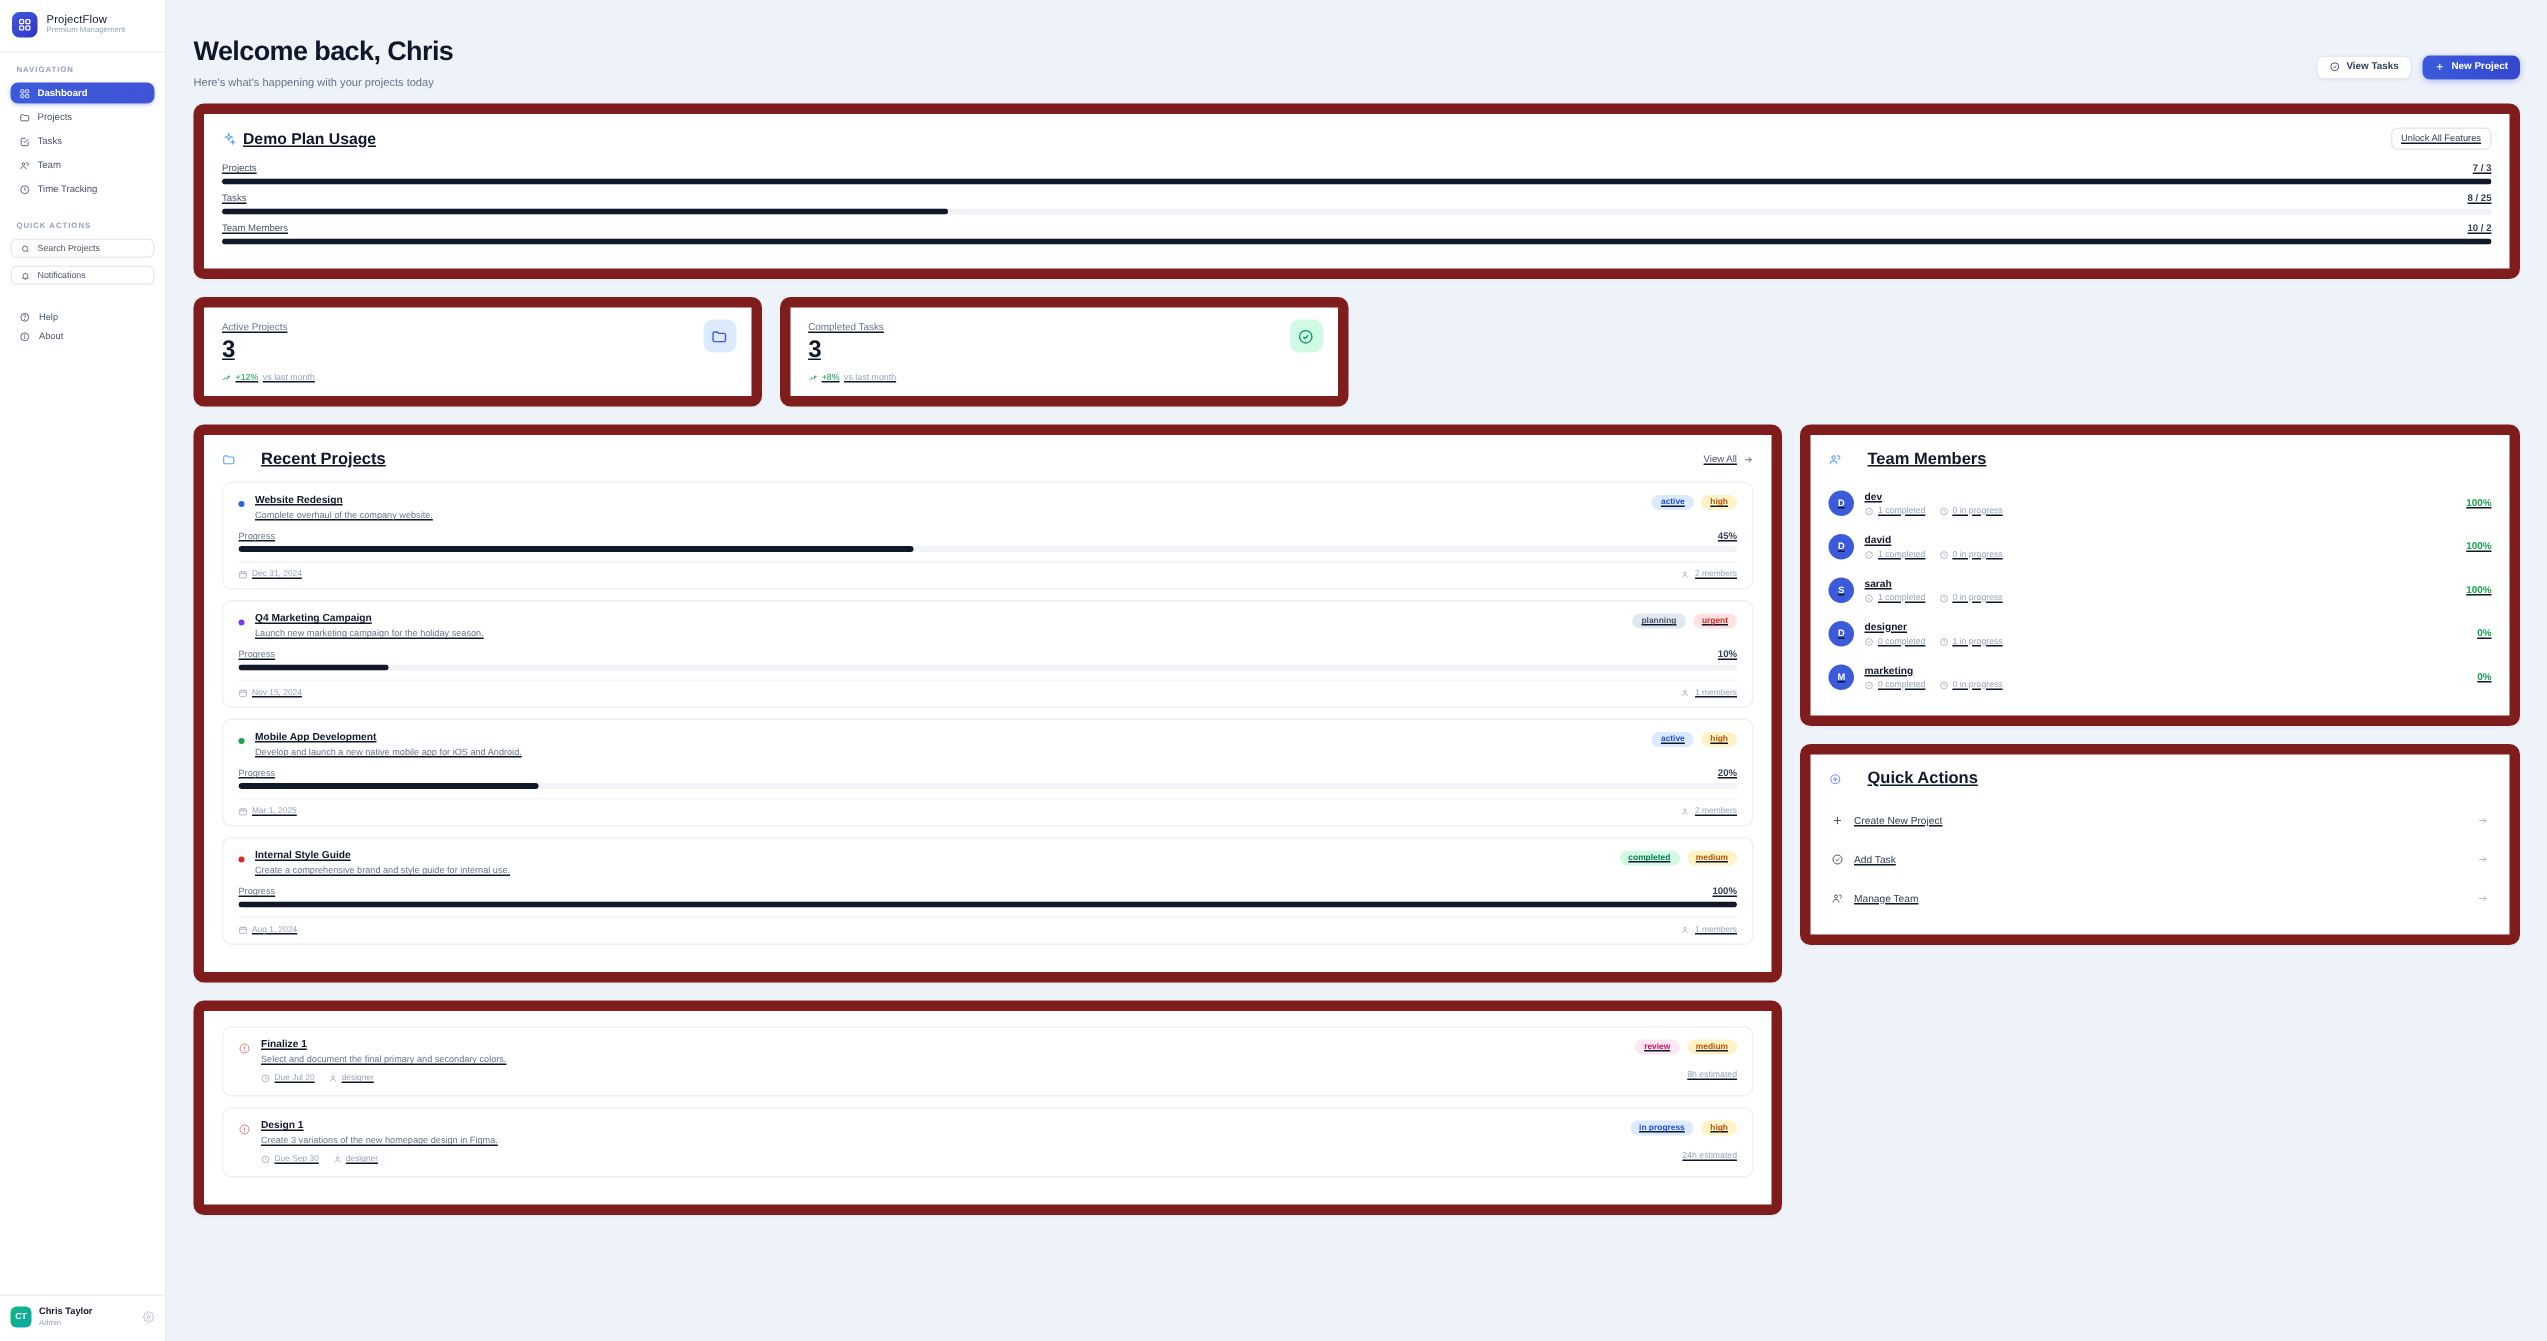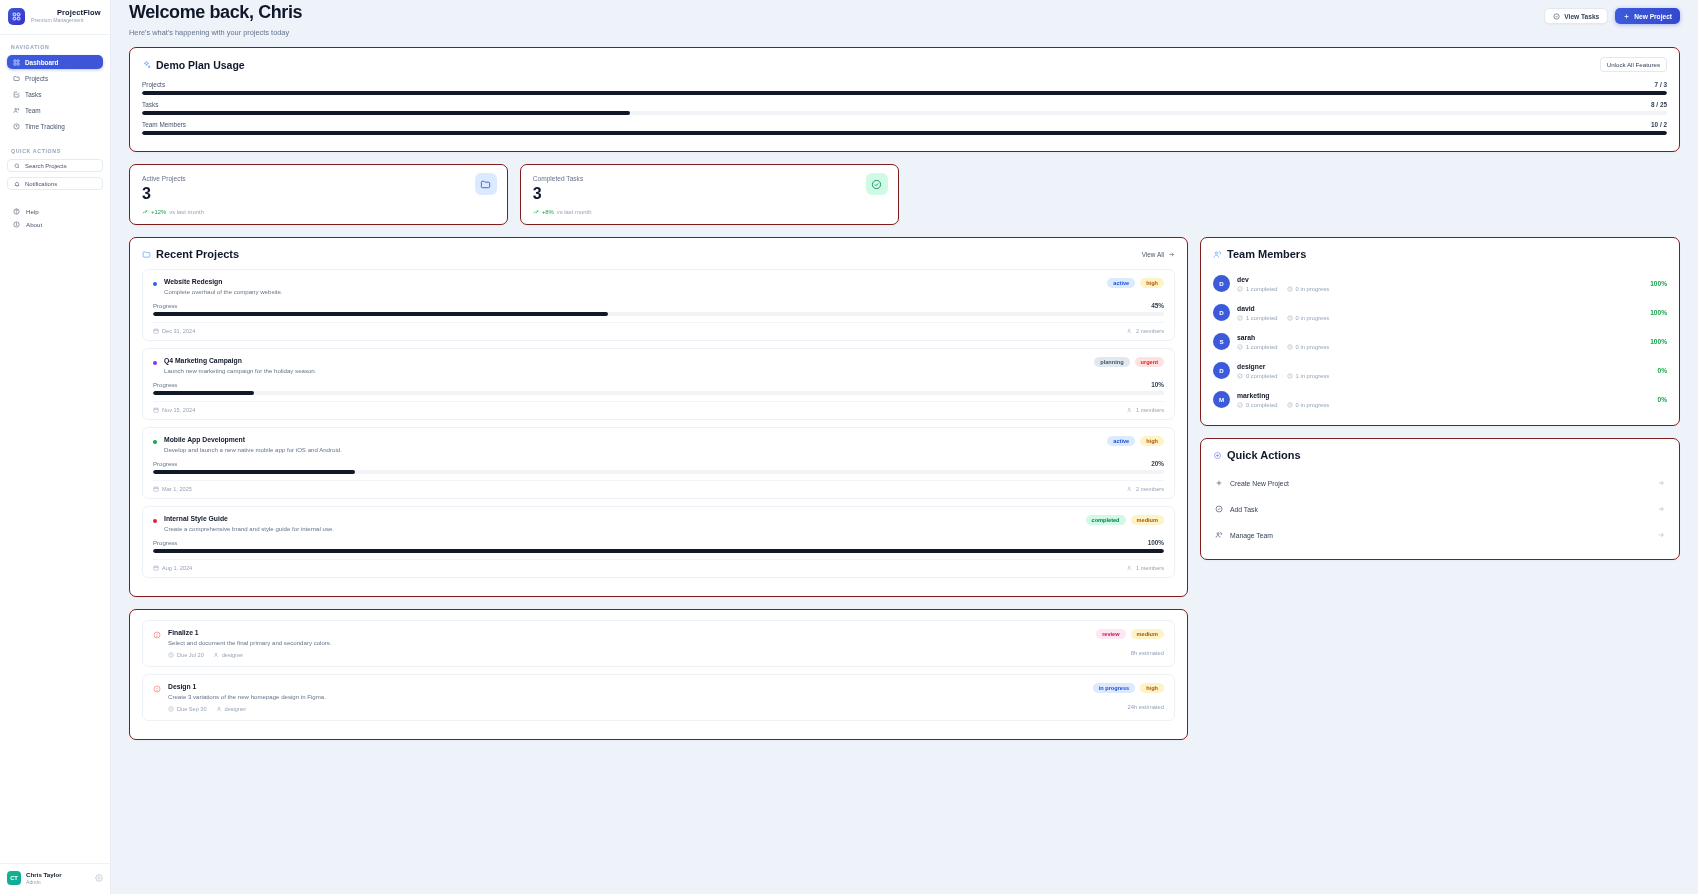--- a/index.html
+++ b/index.html
@@ -19,21 +19,21 @@
     display: flex; flex-direction: column;
     flex: 0 0 111px; position: relative;
   }
   .brand { display: flex; align-items: center; gap: 6px; padding: 8px 8px 9px 8px; border-bottom: 1px solid #eef1f6; }
   .brand-logo {
     width: 17px; height: 17px; border-radius: 5px;
     background: linear-gradient(135deg,#3b5bdb,#3730c8);
     display:flex;align-items:center;justify-content:center;flex:0 0 17px;
   }
   .brand-text { line-height: 1.15; }
-  .brand-name { font-size: 7.5px; font-weight: 700; color: #0f172a; letter-spacing: .1px; margin-left: 26px; }
+  .brand-name { font-size: 7.5px; font-weight: 400; color: #0f172a; letter-spacing: .1px; }
   .brand-sub { font-size: 5.2px; color: #94a3b8; margin-top: 1px; }
 
   .nav-section { padding: 9px 7px 0 7px; }
   .nav-label { font-size: 5.2px; color: #94a3b8; letter-spacing: .65px; font-weight: 600; padding-left: 4px; margin-bottom: 5px; }
   .nav-item {
     display: flex; align-items: center; gap: 5px;
     height: 14px; padding: 0 6px; border-radius: 5px;
     font-size: 6.4px; color: #475569; margin-bottom: 2px; cursor: pointer;
   }
   .nav-item.active { background: linear-gradient(90deg,#3b5bdb,#4054d6); color:#fff; font-weight:600; box-shadow:0 1px 3px rgba(59,91,219,.35); }
@@ -57,32 +57,32 @@
     display:flex;align-items:center;gap:5px;
   }
   .avatar-sq{width:14px;height:14px;border-radius:4px;background:linear-gradient(135deg,#10b981,#0ea5a4);
     color:#fff;font-size:5.8px;font-weight:700;display:flex;align-items:center;justify-content:center;flex:0 0 14px;}
   .user-name{font-size:6.2px;font-weight:600;color:#0f172a;}
   .user-role{font-size:5.2px;color:#94a3b8;margin-top:1px;}
   .gear{margin-left:auto;width:8px;height:8px;opacity:.45;cursor:pointer;}
 
   
   .main { flex:1; height:894px; overflow:hidden; background:#eef2f9; position:relative; }
-  .topbar { display:flex; align-items:flex-start; justify-content:space-between; padding:2px 18px 10px 18px; }
+  .topbar { display:flex; align-items:center; justify-content:space-between; padding:24px 18px 10px 18px; }
   .page-title{font-size:18px;font-weight:700;letter-spacing:-.4px;color:#0f172a;}
   .page-sub{font-size:7.4px;color:#64748b;margin-top:5px;}
   .top-actions{display:flex;gap:7px;align-items:center;padding-top:6px;}
   .btn{display:flex;align-items:center;gap:4px;height:16px;border-radius:5px;padding:0 8px;font-size:6.6px;font-weight:600;cursor:pointer;}
   .btn-outline{background:#fff;border:1px solid #e2e7f0;color:#334155;box-shadow:0 1px 2px rgba(15,23,42,.04);}
   .btn-primary{background:linear-gradient(90deg,#3b5bdb,#3448cf);color:#fff;box-shadow:0 1px 4px rgba(59,91,219,.4);}
   .btn .ic{width:7px;height:7px;display:flex;align-items:center;justify-content:center;flex:0 0 7px;}
 
   .content{padding:0 18px 12px 18px;}
 
-  .card{background:#fff;border:1px solid #7f1d1d;border-radius:7px;box-shadow:0 1px 2px rgba(15,23,42,.03);}
+  .card{background:#fff;border:7px solid #7f1d1d;border-radius:7px;box-shadow:0 1px 2px rgba(15,23,42,.03);text-decoration:underline;}
 
   
   .plan{padding:9px 12px 10px 12px;margin-bottom:12px;}
   .plan-head{display:flex;align-items:center;justify-content:space-between;margin-bottom:9px;}
   .plan-title{display:flex;align-items:center;gap:5px;font-size:10.5px;font-weight:700;color:#0f172a;}
   .unlock-btn{border:1px solid #e2e7f0;background:#fff;border-radius:4px;font-size:6.2px;color:#334155;padding:3px 6px;cursor:pointer;}
   .usage-row{margin-bottom:6px;}
   .usage-top{display:flex;justify-content:space-between;align-items:baseline;margin-bottom:3px;}
   .usage-name{font-size:6.4px;color:#475569;}
   .usage-val{font-size:6.4px;color:#334155;font-weight:600;}
@@ -98,21 +98,21 @@
   .stat-delta .muted{color:#94a3b8;}
   .stat-ico{position:absolute;top:8px;right:10px;width:22px;height:22px;border-radius:6px;display:flex;align-items:center;justify-content:center;}
 
   
   .cols{display:flex;gap:12px;align-items:flex-start;}
   .col-left{flex:1 1 auto;min-width:0;}
   .col-right{flex:0 0 480px;width:480px;}
 
   .panel{padding:10px 12px 11px 12px;margin-bottom:12px;}
   .panel-head{display:flex;align-items:center;justify-content:space-between;margin-bottom:9px;}
-  .panel-title{display:flex;align-items:center;gap:5px;font-size:11px;font-weight:700;color:#0f172a;}
+  .panel-title{display:flex;align-items:center;gap:17px;font-size:11px;font-weight:700;color:#0f172a;}
   .view-all{display:flex;align-items:center;gap:4px;font-size:6.4px;color:#475569;cursor:pointer;}
 
   .proj{border:1px solid #eef1f6;border-radius:6px;padding:8px 10px 6px 10px;margin-bottom:7px;position:relative;}
   .proj-top{display:flex;align-items:flex-start;gap:7px;}
   .dot{width:4px;height:4px;border-radius:50%;margin-top:4px;flex:0 0 4px;}
   .proj-name{font-size:6.8px;font-weight:700;color:#0f172a;}
   .proj-desc{font-size:6.1px;color:#64748b;margin-top:3px;}
   .badges{margin-left:auto;display:flex;gap:5px;align-items:center;}
   .badge{font-size:5.6px;font-weight:600;border-radius:8px;padding:2px 6px;}
   .b-active{background:#dbeafe;color:#1d4ed8;}

